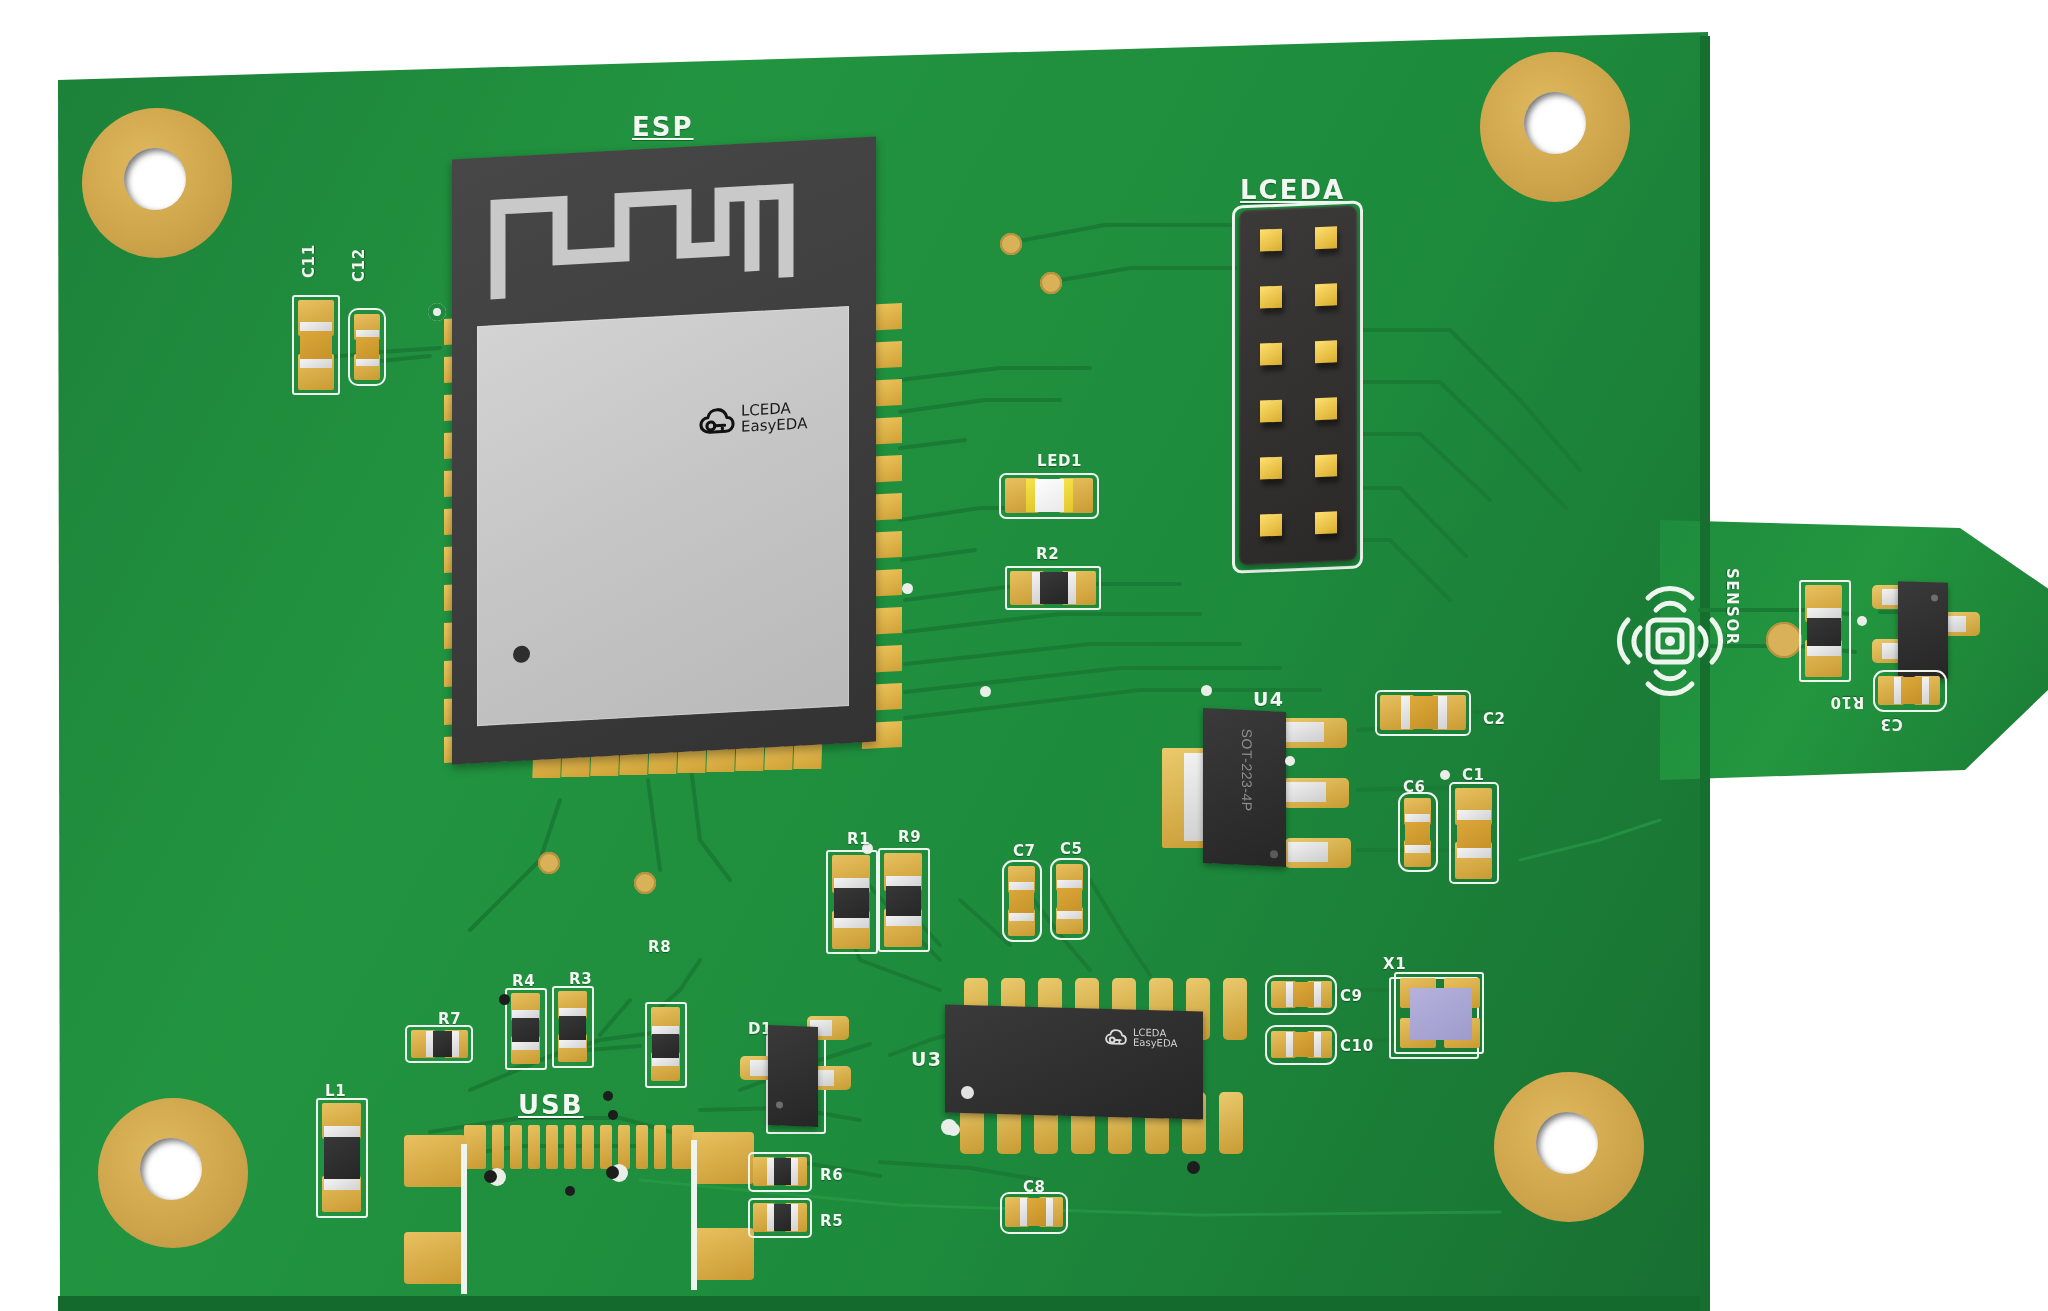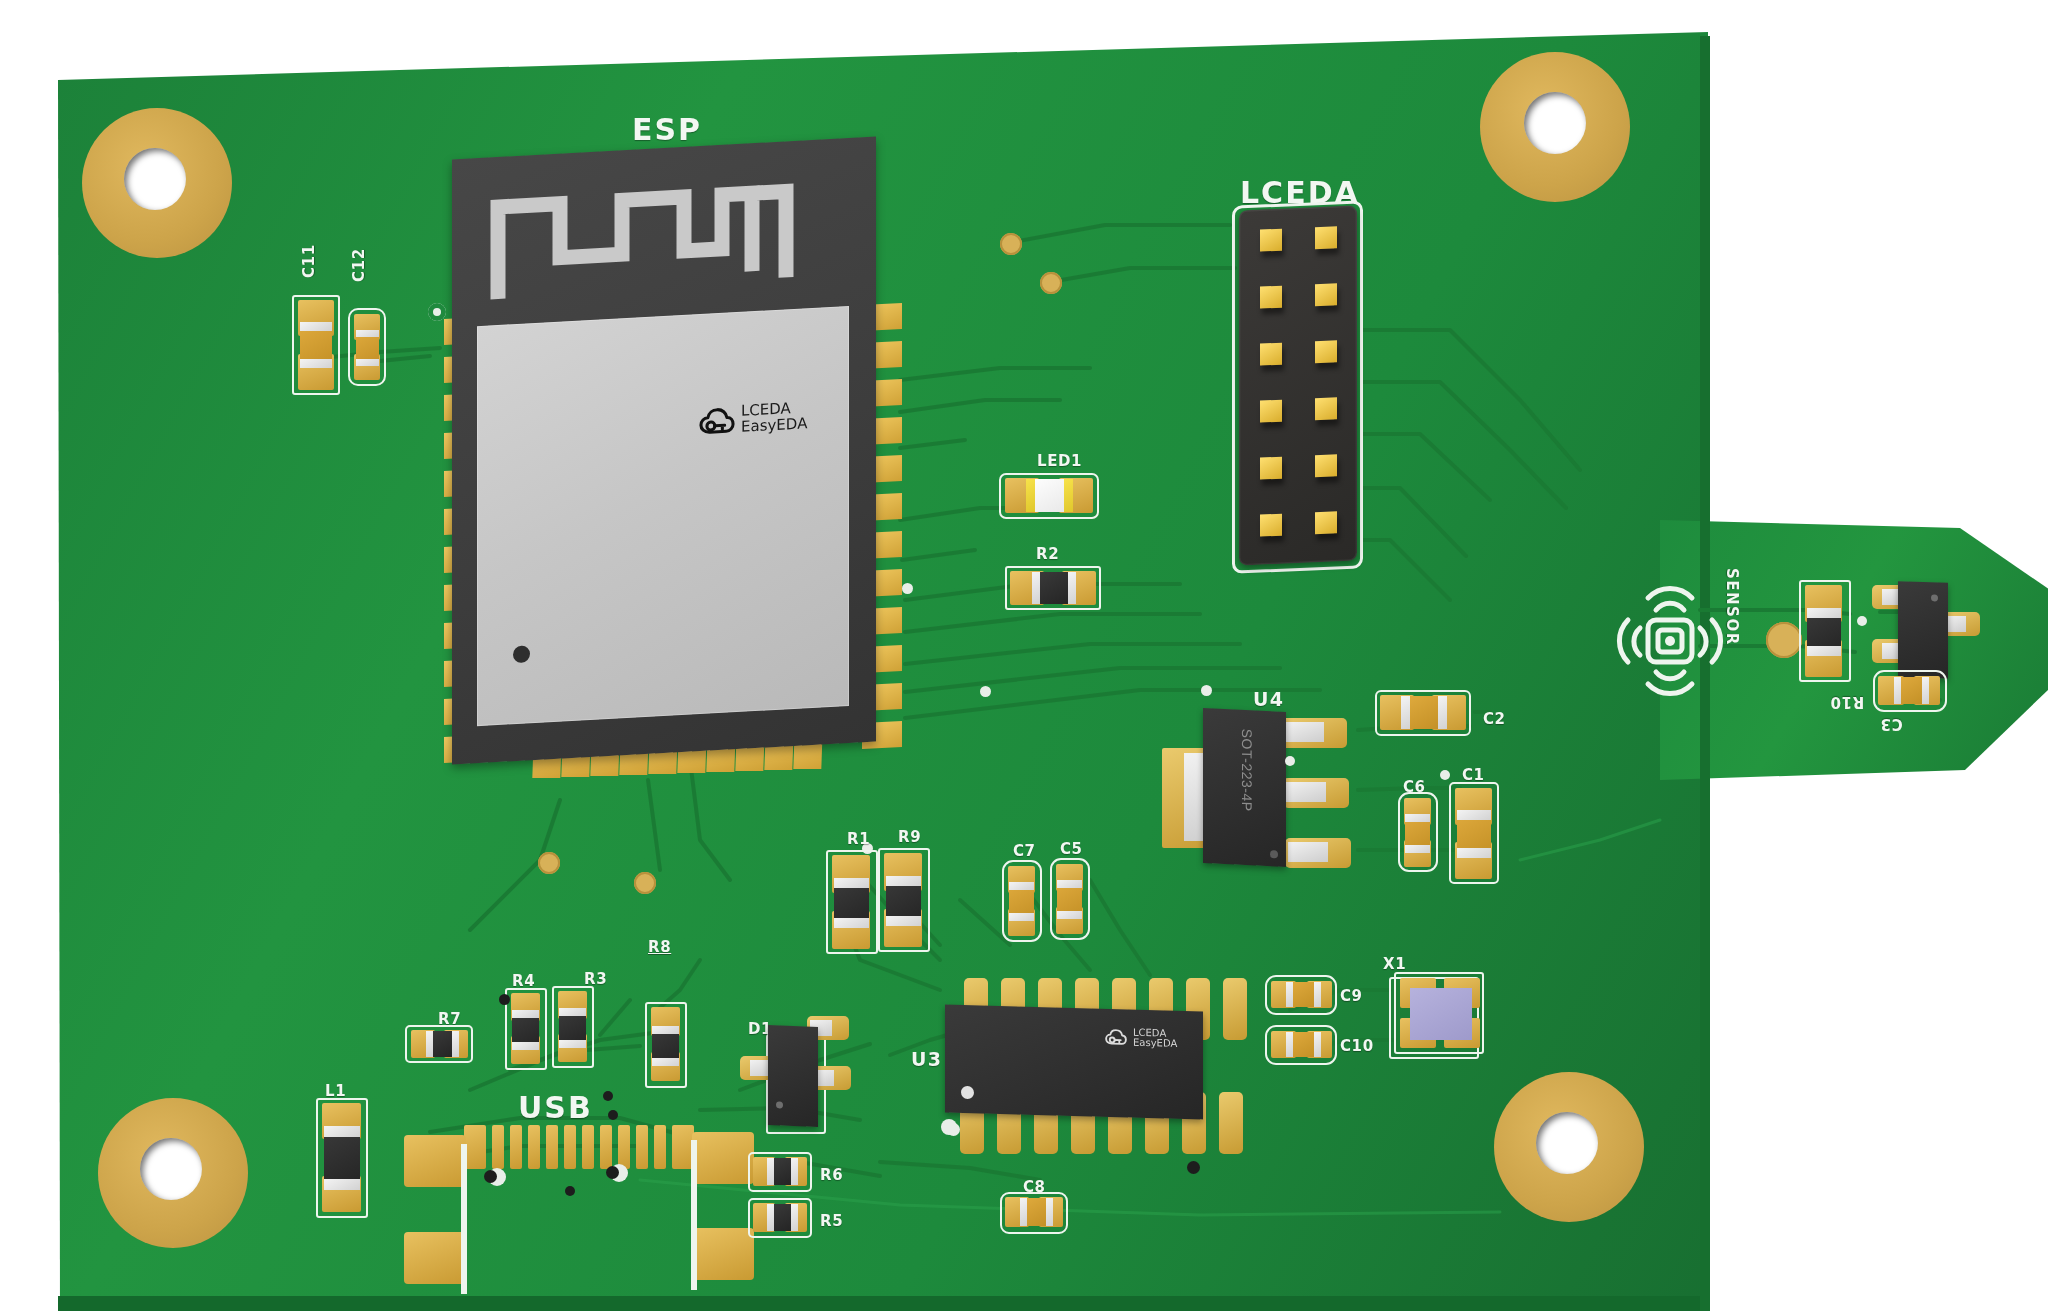--- a/index.html
+++ b/index.html
@@ -42,21 +42,21 @@
     color:#f2f7f2;
     font-family:"DejaVu Sans",sans-serif;
     font-weight:700;
     letter-spacing:1.2px;
     white-space:nowrap;
     text-shadow:0 1px 1px rgba(0,0,0,.35);
     user-select:none;
   }
   .silk.sm{font-size:15px;letter-spacing:.6px;font-weight:700;}
   .silk.md{font-size:19px;}
-  .silk.lg{font-size:30px;letter-spacing:2px;}
+  .silk.lg{font-size:26px;letter-spacing:2px;text-decoration:underline;}
 
   
   .pad{position:absolute;background:linear-gradient(160deg,#e8c160,#c99a32);border-radius:2px;}
   .padr{border-radius:4px;}
 
   .outline{position:absolute;border:2.5px solid #eef5ee;border-radius:3px;box-sizing:border-box;}
 
   .chip-res{position:absolute;background:linear-gradient(150deg,#3b3b3b,#232323);}
   .chip-cap{position:absolute;background:linear-gradient(150deg,#e0ab3e,#c28f25);}
   .chip-term{position:absolute;background:linear-gradient(150deg,#f4f4f4,#d2d2d2);}
@@ -505,29 +505,29 @@
   <div class="chip-term" style="left:452px;top:1031px;width:7px;height:26px;"></div>
 
   <div class="silk sm" style="left:512px;top:972px;">R4</div>
   <div class="outline" style="left:505px;top:988px;width:42px;height:82px;"></div>
   <div class="pad" style="left:511px;top:993px;width:29px;height:28px;"></div>
   <div class="pad" style="left:511px;top:1036px;width:29px;height:28px;"></div>
   <div class="chip-res" style="left:512px;top:1010px;width:27px;height:40px;"></div>
   <div class="chip-term" style="left:512px;top:1010px;width:27px;height:8px;"></div>
   <div class="chip-term" style="left:512px;top:1042px;width:27px;height:8px;"></div>
 
-  <div class="silk sm" style="left:584px;top:970px;">R3</div>
+  <div class="silk sm" style="left:569px;top:970px;">R3</div>
   <div class="outline" style="left:552px;top:986px;width:42px;height:82px;"></div>
   <div class="pad" style="left:558px;top:991px;width:29px;height:28px;"></div>
   <div class="pad" style="left:558px;top:1034px;width:29px;height:28px;"></div>
   <div class="chip-res" style="left:559px;top:1008px;width:27px;height:40px;"></div>
   <div class="chip-term" style="left:559px;top:1008px;width:27px;height:8px;"></div>
   <div class="chip-term" style="left:559px;top:1040px;width:27px;height:8px;"></div>
 
-  <div class="silk sm" style="left:648px;top:938px;text-decoration:underline;">R8</div>
+  <div class="silk sm" style="left:648px;top:938px;">R8</div>
   <div class="outline" style="left:645px;top:1002px;width:42px;height:86px;"></div>
   <div class="pad" style="left:651px;top:1007px;width:29px;height:29px;"></div>
   <div class="pad" style="left:651px;top:1052px;width:29px;height:29px;"></div>
   <div class="chip-res" style="left:652px;top:1026px;width:27px;height:40px;"></div>
   <div class="chip-term" style="left:652px;top:1026px;width:27px;height:8px;"></div>
   <div class="chip-term" style="left:652px;top:1058px;width:27px;height:8px;"></div>
 
   <div class="silk sm" style="left:325px;top:1082px;">L1</div>
   <div class="outline" style="left:316px;top:1098px;width:52px;height:120px;"></div>
   <div class="pad" style="left:322px;top:1103px;width:39px;height:36px;"></div>

